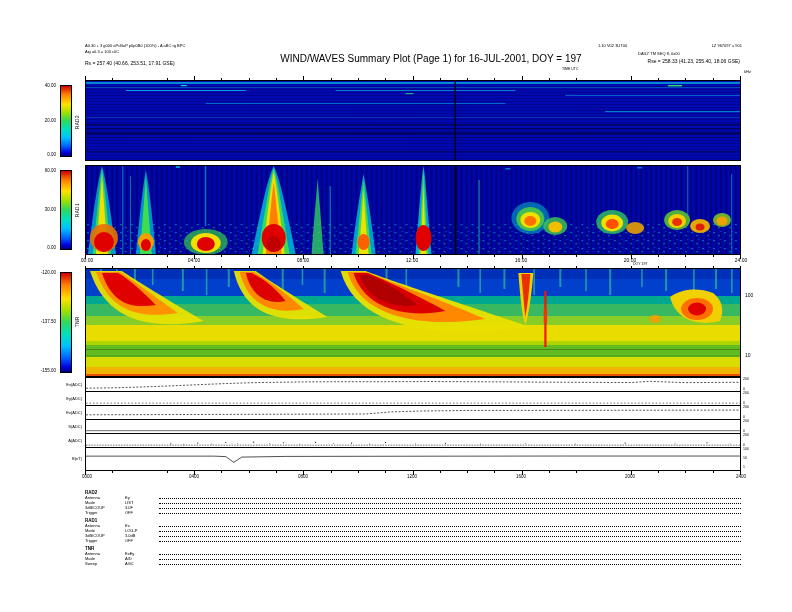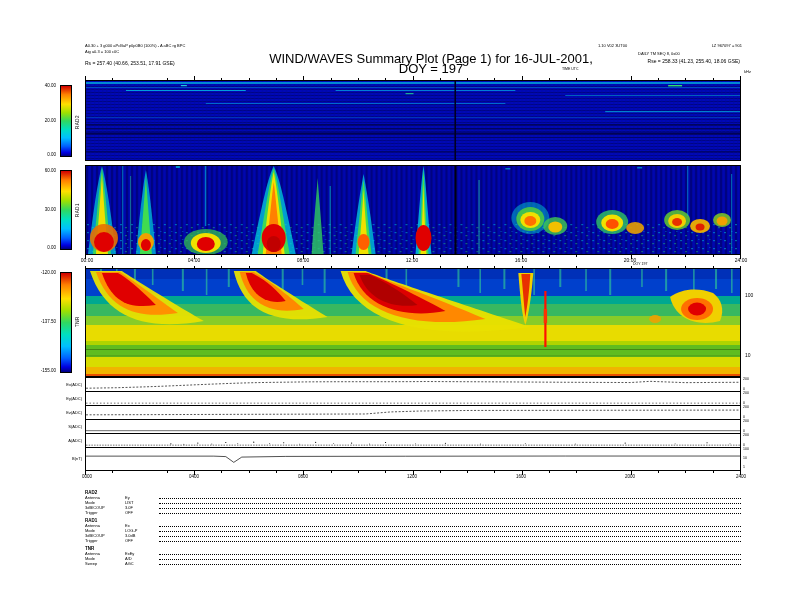--- a/index.html
+++ b/index.html
@@ -2,21 +2,21 @@
 <html><head>
 <meta charset="utf-8">
 <style>
   html,body{margin:0;padding:0;background:#fff;}
   #canvas{position:relative;width:792px;height:612px;background:#ffffff;overflow:hidden;
           font-family:"Liberation Sans",sans-serif;color:#000;}
   .abs{position:absolute;}
   .t4{font-size:4px;line-height:5px;letter-spacing:0;}
   .t35{font-size:3.5px;line-height:4px;}
   .t5{font-size:5px;line-height:6px;}
-  .title{font-size:13px;line-height:10px;}
+  .title{font-size:10px;line-height:10px;}
   .panel{position:absolute;border:1px solid #000;box-sizing:border-box;}
   .cbar{position:absolute;width:12px;border:1px solid #000;box-sizing:border-box;
         background:linear-gradient(to bottom,#d00000 0%,#ff8000 12%,#ffe000 26%,#a0e000 38%,
                    #30d860 50%,#00e0c0 62%,#00c0ff 74%,#0060ff 86%,#0000e0 95%,#000080 100%);}
   .cblab{position:absolute;width:28px;text-align:right;font-size:4.5px;}
   .vlab{position:absolute;writing-mode:vertical-rl;transform:rotate(180deg);
         font-size:4.5px;letter-spacing:0.5px;text-align:center;}
   .xlab{position:absolute;width:30px;text-align:center;font-size:5px;}
   .xlab2{position:absolute;width:30px;text-align:center;font-size:4.5px;}
   .tickminor{position:absolute;left:85px;width:656px;height:2px;

